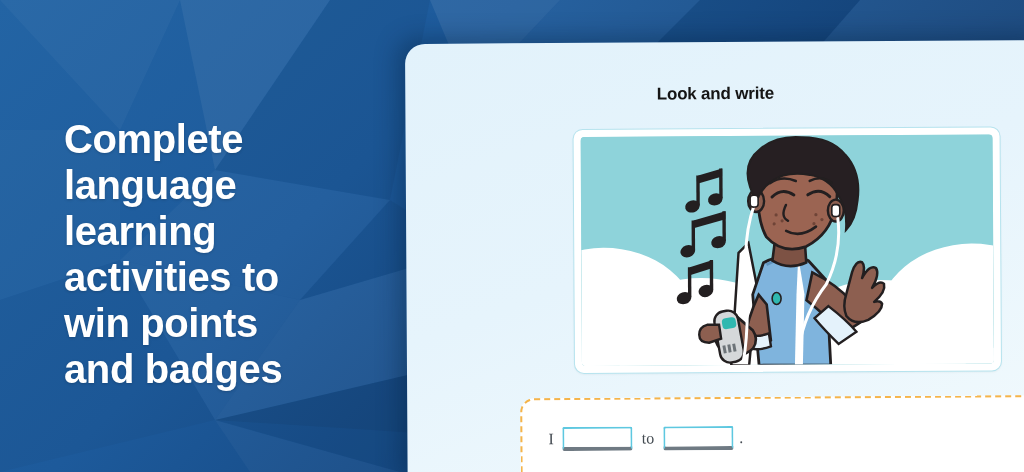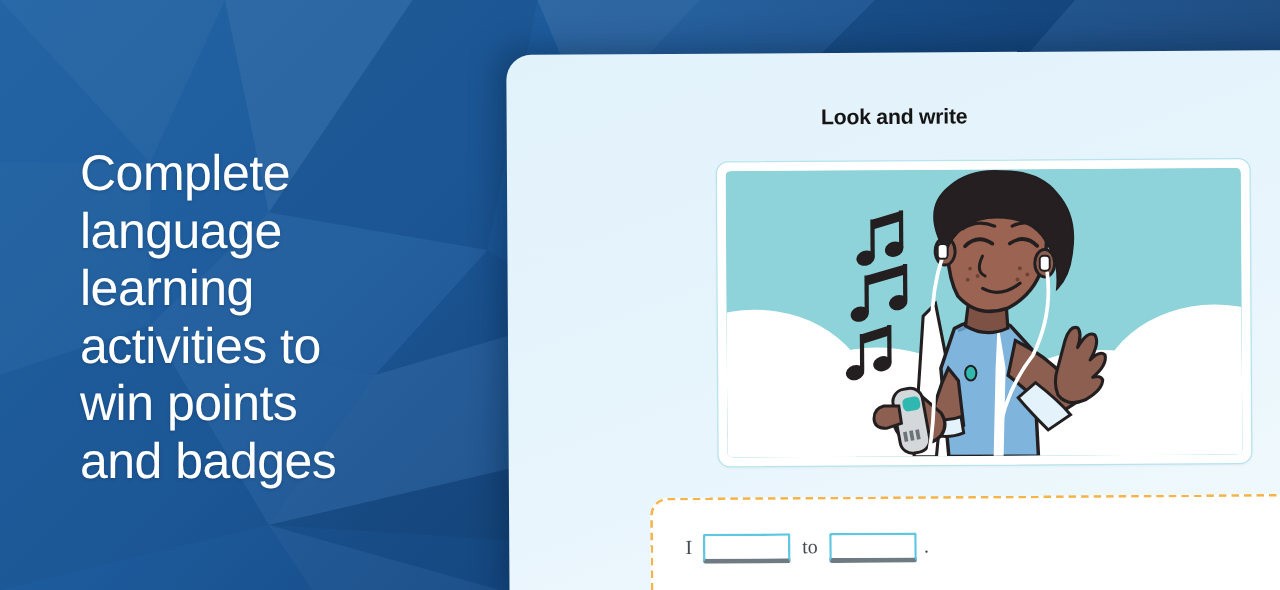--- a/index.html
+++ b/index.html
@@ -27,21 +27,21 @@
   }
 
   #headline {
     position: absolute;
     left: 64px;
     top: 100px;
     width: 330px;
     color: #ffffff;
     font-size: 40px;
     line-height: 46px;
-    font-weight: 400;
+    font-weight: 700;
     letter-spacing: -0.4px;
     white-space: pre-line;
     text-shadow: 0 1px 3px rgba(0,0,0,0.18);
     margin-top: 16px;
   }
 
   
   #card {
     position: absolute;
     left: 405px;

